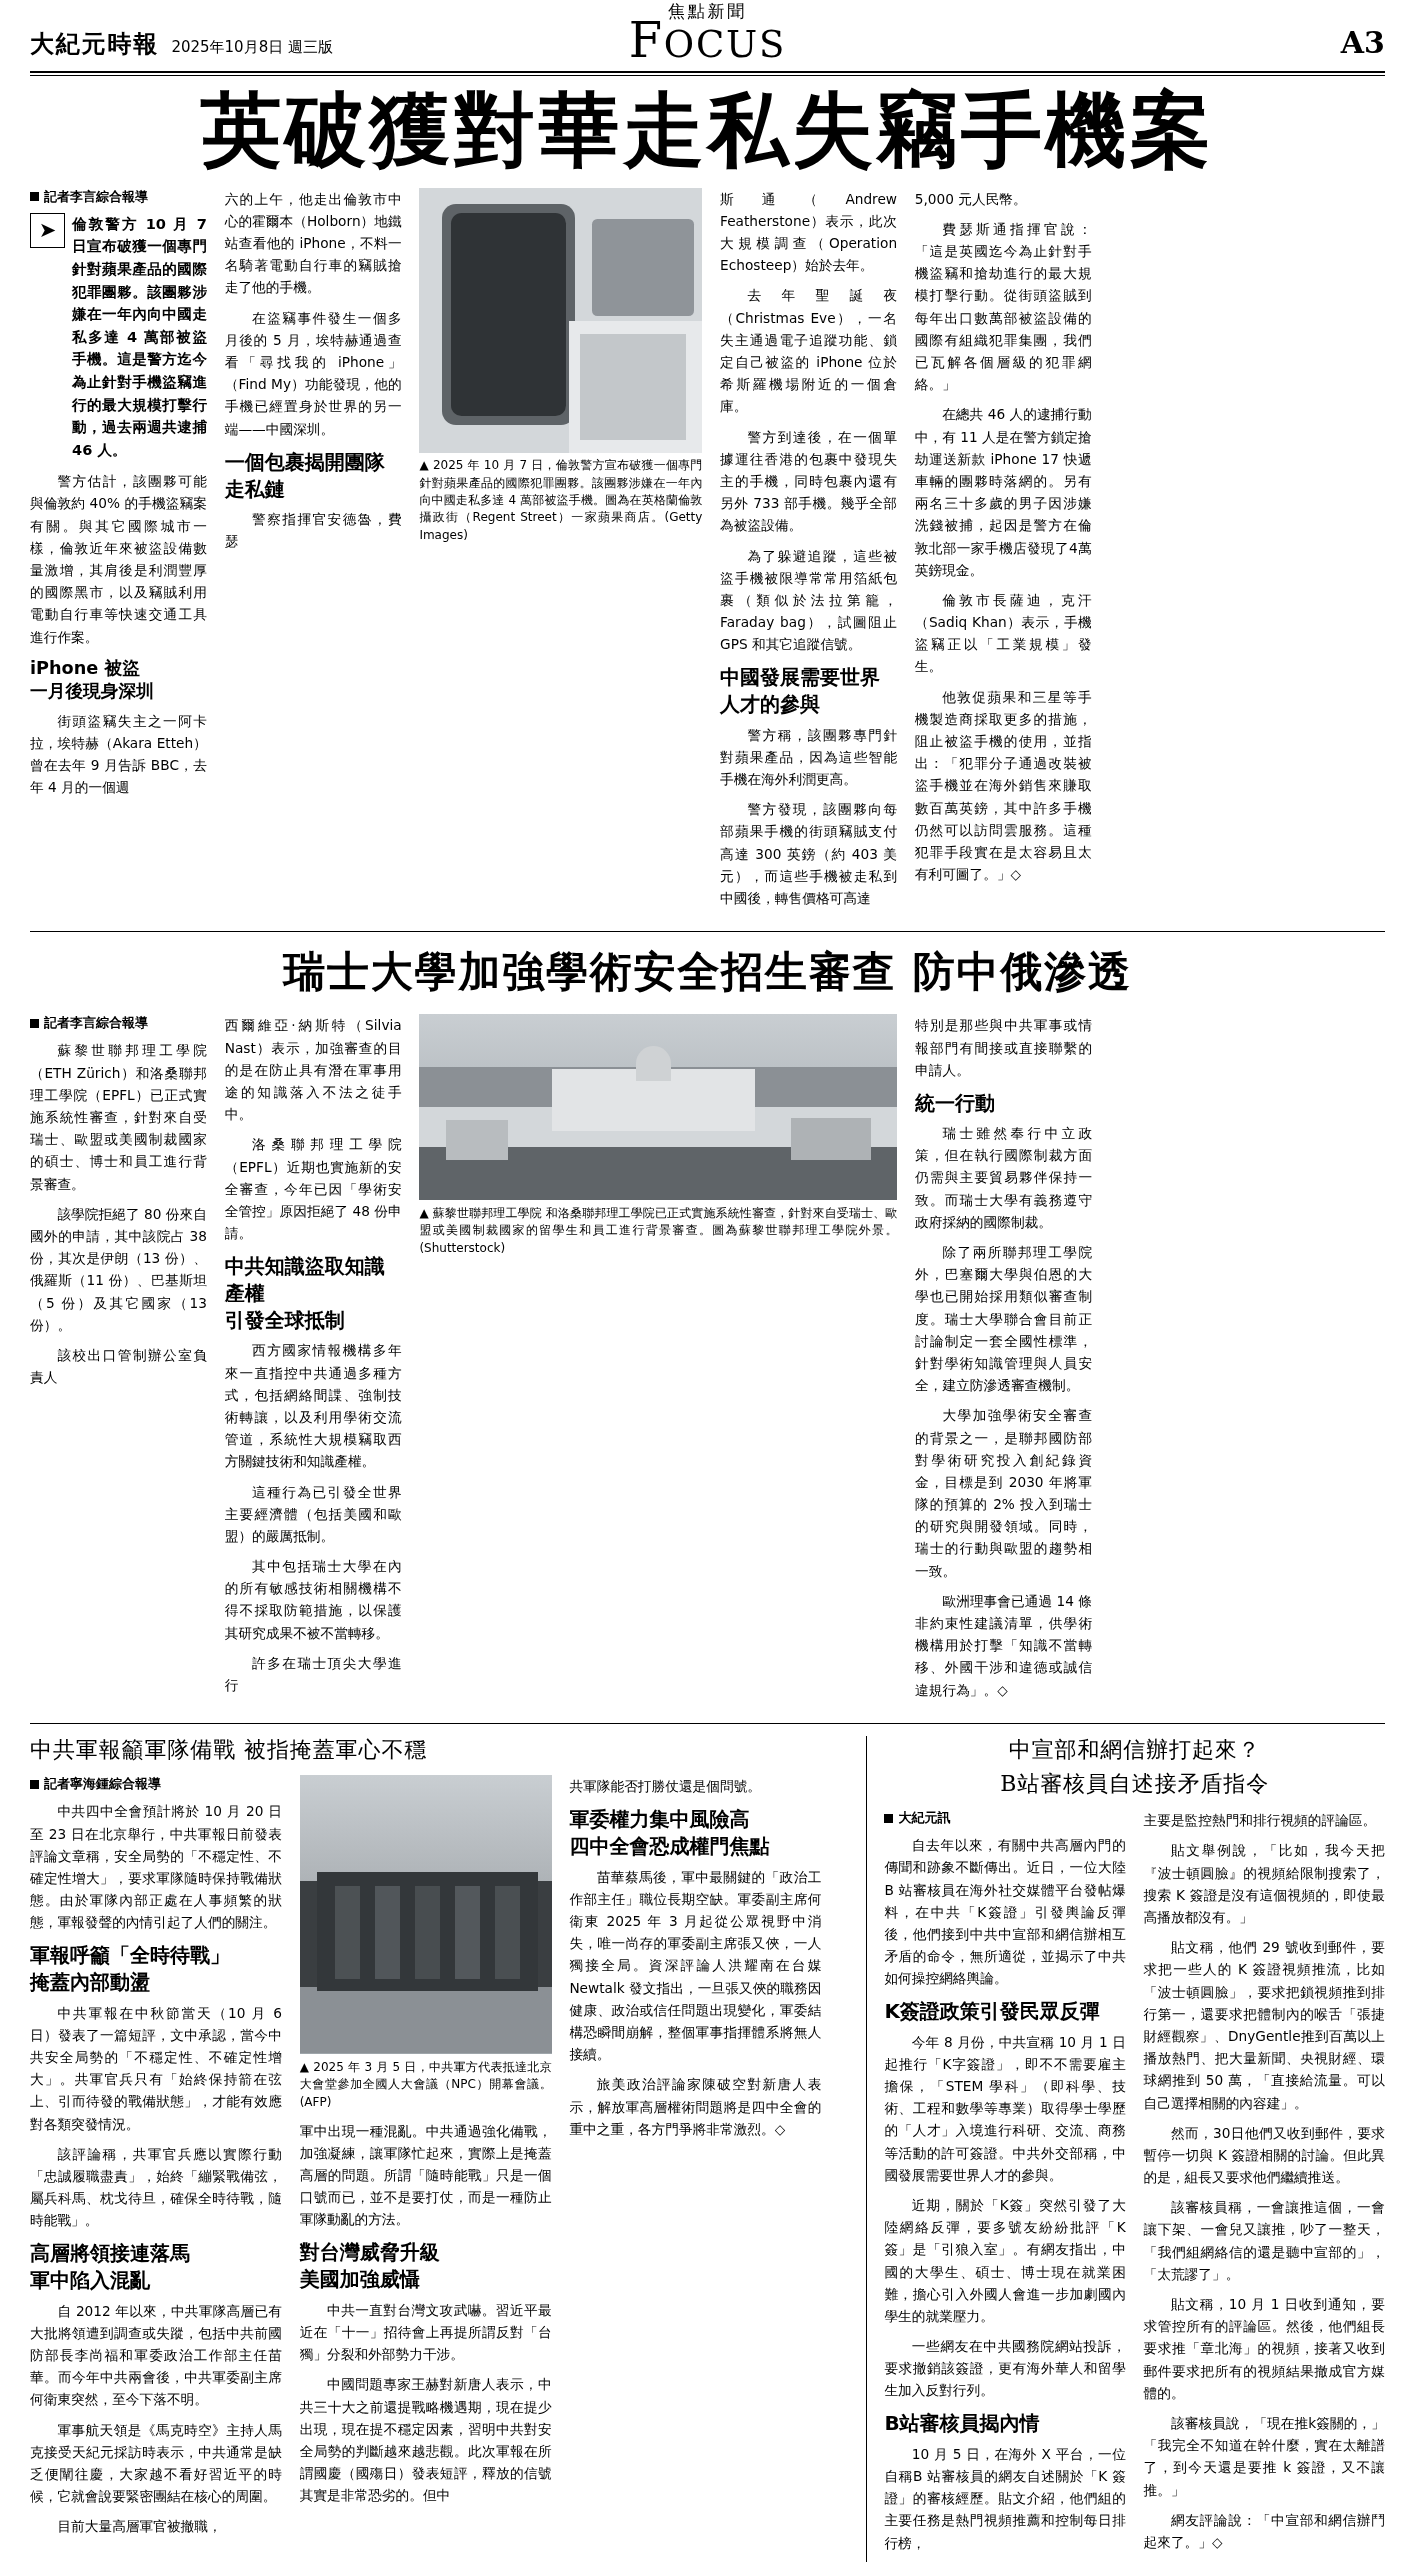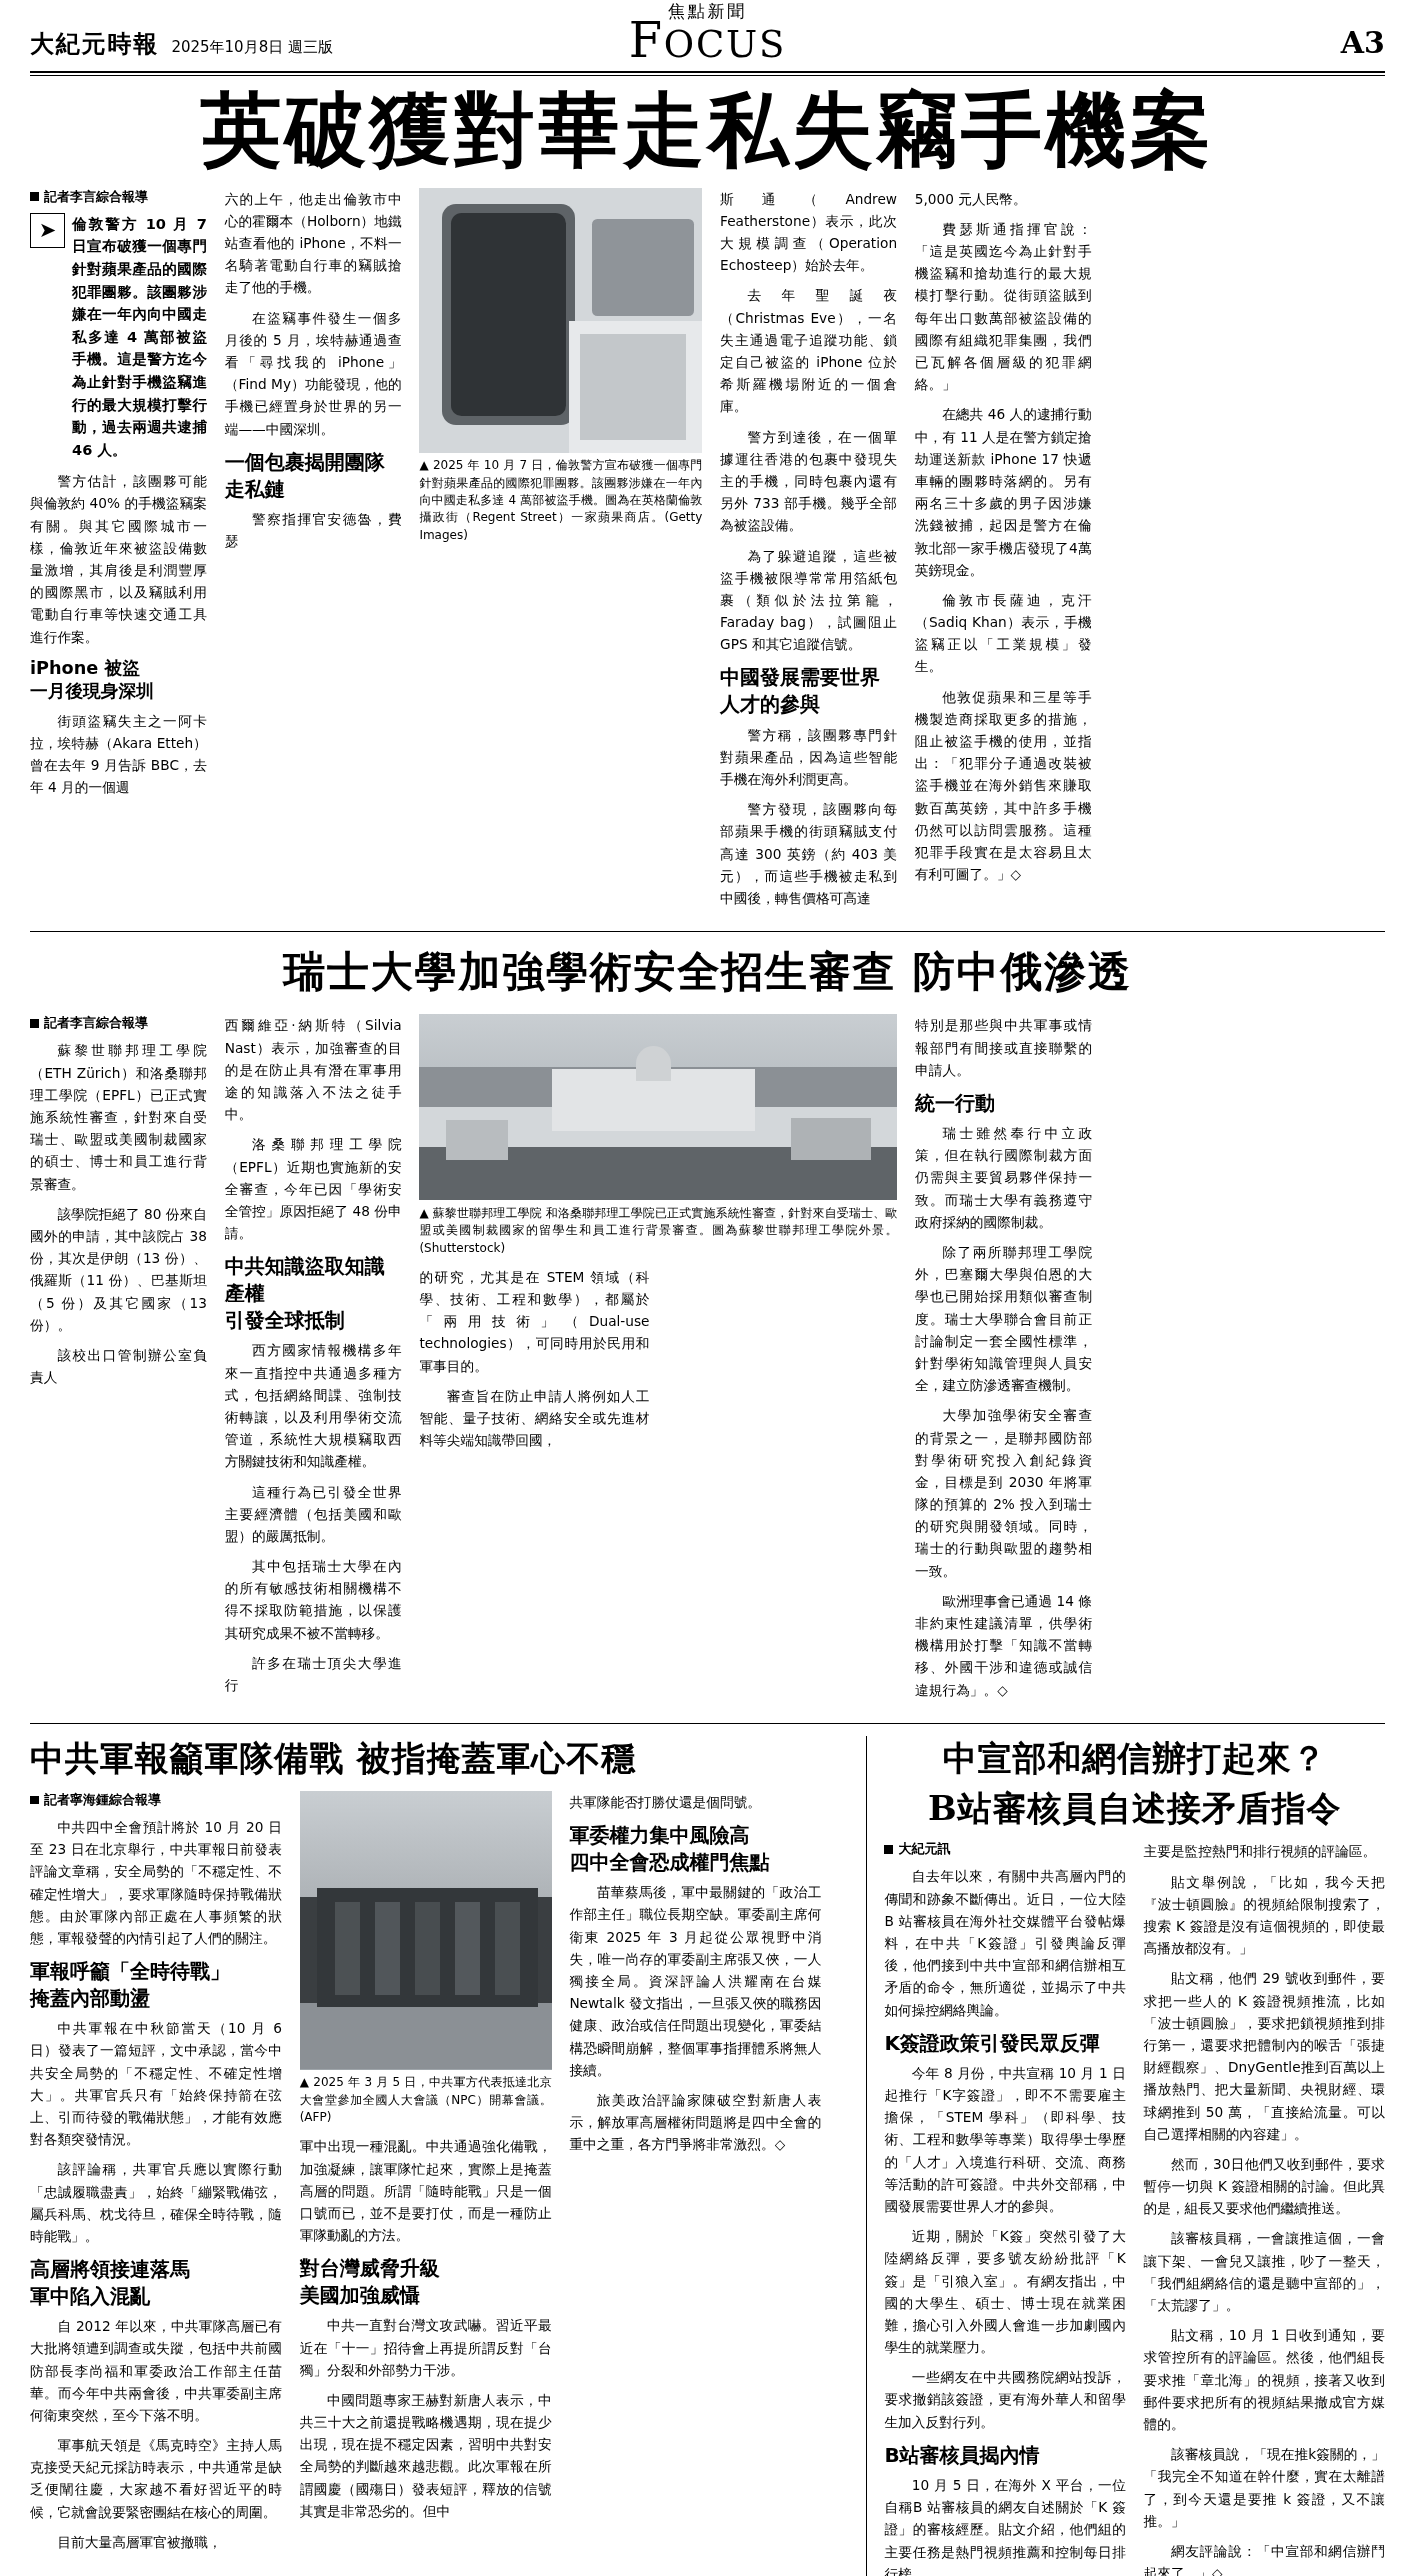--- a/index.html
+++ b/index.html
@@ -88,22 +88,22 @@
   .sec-head {
     text-align:center; font-family:"DejaVu Serif", serif; font-weight:bold;
     font-size:42px; letter-spacing:1.8px; margin:3.5px 0 14px 0;
   }
 
   
   .panels { display:flex; gap:17.7px; }
   .panel-left { width:818px; }
   .panel-right { flex:1; border-left:0.9px solid #000; padding-left:17.7px; }
   .panel-head {
-    font-family:"DejaVu Serif", serif; font-weight:bold;
-    font-size:34px; letter-spacing:0.9px; line-height:1.3; margin:0 0 10.6px 0;
+    font-family:"DejaVu Serif", serif; font-weight:normal;
+    font-size:22px; letter-spacing:0.9px; line-height:1.3; margin:0 0 10.6px 0;
   }
   .panel-head.center { text-align:center; }
   .panel-head.left { text-align:left; }
 
   
   .ph-sky { position:absolute; inset:0; background:linear-gradient(#c9ced2,#9ea5aa); }
   .ph-band { position:absolute; left:0; right:0; }
   .ph-dark { background:#6d7276; }
   .ph-mid { background:#8b9095; }
   .ph-light { background:#d3d7da; }
@@ -224,24 +224,20 @@
         <div class="ph-band ph-light" style="top:93px;height:49px;"></div>
         <div class="ph-band ph-dark" style="top:142px;height:44px;"></div>
         <div style="position:absolute;left:133px;top:55px;width:203px;height:62px;background:#e2e4e6;"></div>
         <div style="position:absolute;left:217px;top:32px;width:35px;height:35px;background:#cfd2d4;border-radius:50% 50% 0 0;"></div>
         <div style="position:absolute;left:0;top:133px;width:478px;height:53px;background:#5f6468;"></div>
         <div style="position:absolute;left:26.5px;top:106px;width:62px;height:40px;background:#b8bcbf;"></div>
         <div style="position:absolute;left:372px;top:104px;width:80px;height:42px;background:#aeb2b5;"></div>
       </div>
       <div class="cap">▲ 蘇黎世聯邦理工學院 和洛桑聯邦理工學院已正式實施系統性審查，針對來自受瑞士、歐盟或美國制裁國家的留學生和員工進行背景審查。圖為蘇黎世聯邦理工學院外景。(Shutterstock)</div>
       <div class="cols" style="gap:17.7px;">
-        <div class="col">
-          <p class="t ni">的研究，尤其是在 STEM 領域（科學、技術、工程和數學），都屬於「兩用技術」（Dual-use technologies），可同時用於民用和軍事目的。</p>
-          <p class="t">審查旨在防止申請人將例如人工智能、量子技術、網絡安全或先進材料等尖端知識帶回國，</p>
-        </div>
         <div class="col"></div>
       </div>
     </div>
 
     <div class="col" style="flex:0 0 177px;">
       <p class="t ni">特別是那些與中共軍事或情報部門有間接或直接聯繫的申請人。</p>
       <h3 class="sub small">統一行動</h3>
       <p class="t">瑞士雖然奉行中立政策，但在執行國際制裁方面仍需與主要貿易夥伴保持一致。而瑞士大學有義務遵守政府採納的國際制裁。</p>
       <p class="t">除了兩所聯邦理工學院外，巴塞爾大學與伯恩的大學也已開始採用類似審查制度。瑞士大學聯合會目前正討論制定一套全國性標準，針對學術知識管理與人員安全，建立防滲透審查機制。</p>
       <p class="t">大學加強學術安全審查的背景之一，是聯邦國防部 對學術研究投入創紀錄資金，目標是到 2030 年將軍隊的預算的 2% 投入到瑞士的研究與開發領域。同時，瑞士的行動與歐盟的趨勢相一致。</p>

